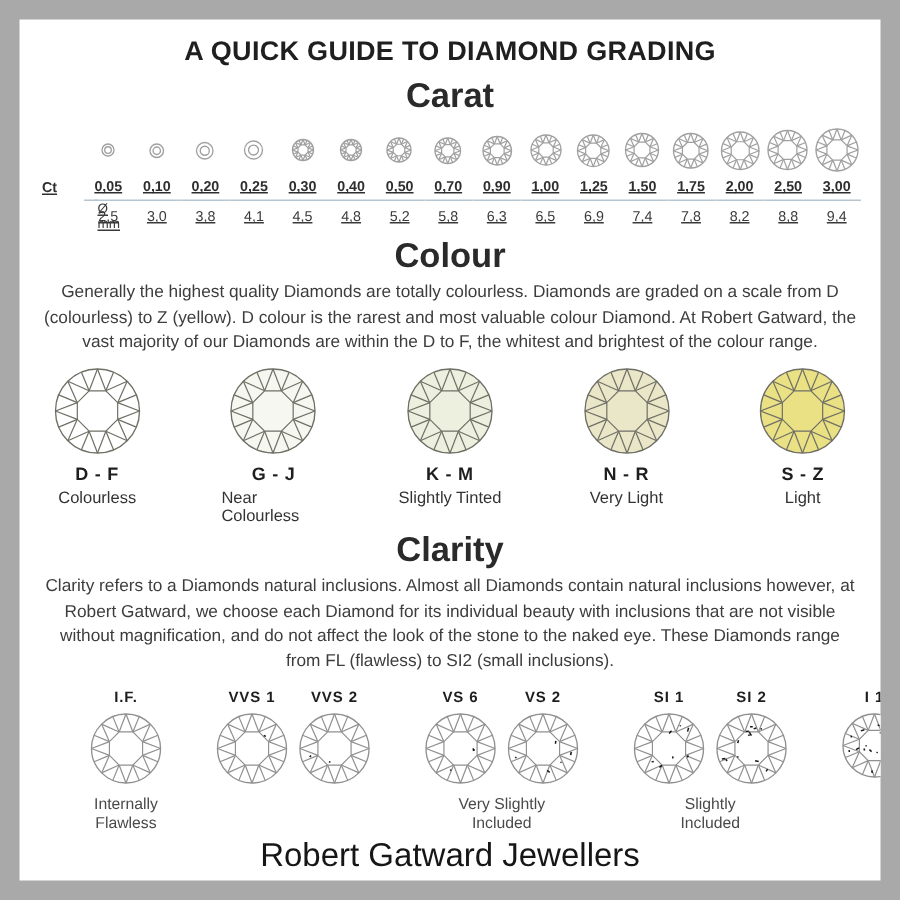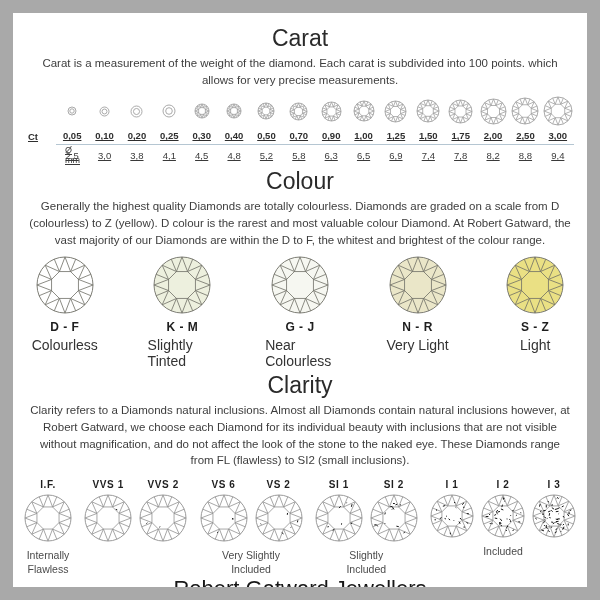--- a/index.html
+++ b/index.html
@@ -16,21 +16,21 @@
     box-sizing:border-box;
     padding:9px 14px 6px 14px;
     display:flex;flex-direction:column;align-items:center;
     overflow:hidden;
   }
   .title{
     font-size:18px;font-weight:bold;color:#1f1f1f;
     letter-spacing:.2px;text-align:center;margin:2px 0 2px 0;
   }
   .section-heading{
-    font-size:23px;font-weight:normal;color:#2a2a2a;
+    font-size:23px;font-weight:bold;color:#2a2a2a;
     text-align:center;margin:3px 0 2px 0;
   }
   .section-desc{
     font-size:11.5px;line-height:1.45;color:#3d3d3d;
     text-align:center;max-width:548px;margin:1px 0 2px 0;
   }
   
   .carat-grid{
     display:grid;
     grid-template-columns:30px repeat(16,1fr);
@@ -49,50 +49,50 @@
   
   .colour-row{
     display:flex;justify-content:space-between;
     width:540px;margin-top:6px;gap:48px;
   }
   .colour-col{
     display:flex;flex-direction:column;align-items:center;
     width:108px;
   }
   .colour-range{font-size:12px;font-weight:bold;color:#1e1e1e;margin-top:6px;letter-spacing:.5px;}
-  .colour-name{font-size:14px;color:#333333;margin-top:3px;}
+  .colour-name{font-size:11px;color:#333333;margin-top:3px;}
   
   .clarity-row{
     display:flex;justify-content:space-between;align-items:flex-start;
     width:552px;margin-top:8px;
   }
-  .cl-group{display:flex;flex-direction:column;align-items:center;}
+  .cl-group{display:flex;flex-direction:column;align-items:center;margin-left:36px;}
   .cl-stones{display:flex;gap:7px;}
   .cl-stone{display:flex;flex-direction:column;align-items:center;}
   .cl-grade{font-size:10px;font-weight:bold;color:#1e1e1e;letter-spacing:.6px;margin-bottom:4px;}
   .cl-caption{
     font-size:10.5px;color:#4a4a4a;text-align:center;
     line-height:1.3;margin-top:7px;white-space:pre-line;
   }
   
   .footer-brand{
     font-size:22px;color:#161616;text-align:center;
     margin-top:auto;margin-bottom:2px;font-weight:normal;
   }
   .dia{display:inline-flex;align-items:center;justify-content:center;}
   .dia svg{display:block;}
 </style>
 </head>
 <body>
 
 <div class="panel">
 
+  <div class="title">A QUICK GUIDE TO DIAMOND GRADING</div>
 
   <div class="section-heading">Carat</div>
-  <div class="section-desc">Carat is a measurement of the weight of the diamond. Each carat is subdivided into 100 points. which allows for very precise measurements.</div>
 
   <div class="carat-grid">
 
     <div class="cg-cell cg-dia"></div>
     <div class="cg-cell cg-dia">
         <span class="dia">
           <svg width="10" height="10" viewBox="0 0 10 10">
             <circle cx="5" cy="5" r="4" fill="#ffffff" stroke="#a0a0a0" stroke-width="0.9"></circle>
             <circle cx="5" cy="5" r="2.2" fill="none" stroke="#a0a0a0" stroke-width="0.9"></circle>
           </svg>
@@ -578,20 +578,54 @@
             <line x1="48.79898987322333" y1="9.201010126776666" x2="42.451685993364336" y2="23.428129224764298" stroke="#6f6f66" stroke-width="0.8"></line>
             <line x1="48.79898987322333" y1="9.201010126776666" x2="34.57187077523571" y2="15.548314006635668" stroke="#6f6f66" stroke-width="0.8"></line>
           </svg>
         </span>
       <span class="colour-range">D - F</span>
       <span class="colour-name">Colourless</span>
     </div>
     <div class="colour-col">
       <span class="dia">
           <svg width="58" height="58" viewBox="0 0 58 58">
+            <circle cx="29" cy="29" r="28" fill="#f6f7f1" stroke="#6f6f66" stroke-width="0.9"></circle>
+            <polygon points="42.451685993364336,34.57187077523571 34.57187077523571,42.451685993364336 23.428129224764294,42.451685993364336 15.548314006635666,34.57187077523571 15.548314006635662,23.4281292247643 23.428129224764298,15.548314006635664 34.57187077523571,15.548314006635668 42.451685993364336,23.428129224764298" fill="none" stroke="#6f6f66" stroke-width="0.8"></polygon>
+            <line x1="42.451685993364336" y1="34.57187077523571" x2="54.868626910316024" y2="39.715136106222516" stroke="#6f6f66" stroke-width="0.8"></line>
+            <line x1="57" y1="29" x2="42.451685993364336" y2="34.57187077523571" stroke="#6f6f66" stroke-width="0.8"></line>
+            <line x1="57" y1="29" x2="42.451685993364336" y2="23.428129224764298" stroke="#6f6f66" stroke-width="0.8"></line>
+            <line x1="34.57187077523571" y1="42.451685993364336" x2="39.715136106222516" y2="54.868626910316024" stroke="#6f6f66" stroke-width="0.8"></line>
+            <line x1="48.798989873223334" y1="48.79898987322333" x2="34.57187077523571" y2="42.451685993364336" stroke="#6f6f66" stroke-width="0.8"></line>
+            <line x1="48.798989873223334" y1="48.79898987322333" x2="42.451685993364336" y2="34.57187077523571" stroke="#6f6f66" stroke-width="0.8"></line>
+            <line x1="23.428129224764294" y1="42.451685993364336" x2="18.284863893777487" y2="54.868626910316024" stroke="#6f6f66" stroke-width="0.8"></line>
+            <line x1="29" y1="57" x2="23.428129224764294" y2="42.451685993364336" stroke="#6f6f66" stroke-width="0.8"></line>
+            <line x1="29" y1="57" x2="34.57187077523571" y2="42.451685993364336" stroke="#6f6f66" stroke-width="0.8"></line>
+            <line x1="15.548314006635666" y1="34.57187077523571" x2="3.131373089683972" y2="39.715136106222516" stroke="#6f6f66" stroke-width="0.8"></line>
+            <line x1="9.201010126776673" y1="48.798989873223334" x2="15.548314006635666" y2="34.57187077523571" stroke="#6f6f66" stroke-width="0.8"></line>
+            <line x1="9.201010126776673" y1="48.798989873223334" x2="23.428129224764294" y2="42.451685993364336" stroke="#6f6f66" stroke-width="0.8"></line>
+            <line x1="15.548314006635662" y1="23.4281292247643" x2="3.131373089683965" y2="18.2848638937775" stroke="#6f6f66" stroke-width="0.8"></line>
+            <line x1="1" y1="29.000000000000004" x2="15.548314006635662" y2="23.4281292247643" stroke="#6f6f66" stroke-width="0.8"></line>
+            <line x1="1" y1="29.000000000000004" x2="15.548314006635666" y2="34.57187077523571" stroke="#6f6f66" stroke-width="0.8"></line>
+            <line x1="23.428129224764298" y1="15.548314006635664" x2="18.284863893777494" y2="3.1313730896839687" stroke="#6f6f66" stroke-width="0.8"></line>
+            <line x1="9.201010126776666" y1="9.201010126776673" x2="23.428129224764298" y2="15.548314006635664" stroke="#6f6f66" stroke-width="0.8"></line>
+            <line x1="9.201010126776666" y1="9.201010126776673" x2="15.548314006635662" y2="23.4281292247643" stroke="#6f6f66" stroke-width="0.8"></line>
+            <line x1="34.57187077523571" y1="15.548314006635668" x2="39.715136106222516" y2="3.1313730896839758" stroke="#6f6f66" stroke-width="0.8"></line>
+            <line x1="28.999999999999996" y1="1" x2="34.57187077523571" y2="15.548314006635668" stroke="#6f6f66" stroke-width="0.8"></line>
+            <line x1="28.999999999999996" y1="1" x2="23.428129224764298" y2="15.548314006635664" stroke="#6f6f66" stroke-width="0.8"></line>
+            <line x1="42.451685993364336" y1="23.428129224764298" x2="54.86862691031603" y2="18.28486389377749" stroke="#6f6f66" stroke-width="0.8"></line>
+            <line x1="48.79898987322333" y1="9.201010126776666" x2="42.451685993364336" y2="23.428129224764298" stroke="#6f6f66" stroke-width="0.8"></line>
+            <line x1="48.79898987322333" y1="9.201010126776666" x2="34.57187077523571" y2="15.548314006635668" stroke="#6f6f66" stroke-width="0.8"></line>
+          </svg>
+        </span>
+      <span class="colour-range">G - J</span>
+      <span class="colour-name">Near Colourless</span>
+    </div>
+    <div class="colour-col">
+      <span class="dia">
+          <svg width="58" height="58" viewBox="0 0 58 58">
             <circle cx="29" cy="29" r="28" fill="#edf0de" stroke="#6f6f66" stroke-width="0.9"></circle>
             <polygon points="42.451685993364336,34.57187077523571 34.57187077523571,42.451685993364336 23.428129224764294,42.451685993364336 15.548314006635666,34.57187077523571 15.548314006635662,23.4281292247643 23.428129224764298,15.548314006635664 34.57187077523571,15.548314006635668 42.451685993364336,23.428129224764298" fill="none" stroke="#6f6f66" stroke-width="0.8"></polygon>
             <line x1="42.451685993364336" y1="34.57187077523571" x2="54.868626910316024" y2="39.715136106222516" stroke="#6f6f66" stroke-width="0.8"></line>
             <line x1="57" y1="29" x2="42.451685993364336" y2="34.57187077523571" stroke="#6f6f66" stroke-width="0.8"></line>
             <line x1="57" y1="29" x2="42.451685993364336" y2="23.428129224764298" stroke="#6f6f66" stroke-width="0.8"></line>
             <line x1="34.57187077523571" y1="42.451685993364336" x2="39.715136106222516" y2="54.868626910316024" stroke="#6f6f66" stroke-width="0.8"></line>
             <line x1="48.798989873223334" y1="48.79898987322333" x2="34.57187077523571" y2="42.451685993364336" stroke="#6f6f66" stroke-width="0.8"></line>
             <line x1="48.798989873223334" y1="48.79898987322333" x2="42.451685993364336" y2="34.57187077523571" stroke="#6f6f66" stroke-width="0.8"></line>
             <line x1="23.428129224764294" y1="42.451685993364336" x2="18.284863893777487" y2="54.868626910316024" stroke="#6f6f66" stroke-width="0.8"></line>
             <line x1="29" y1="57" x2="23.428129224764294" y2="42.451685993364336" stroke="#6f6f66" stroke-width="0.8"></line>
@@ -608,54 +642,20 @@
             <line x1="34.57187077523571" y1="15.548314006635668" x2="39.715136106222516" y2="3.1313730896839758" stroke="#6f6f66" stroke-width="0.8"></line>
             <line x1="28.999999999999996" y1="1" x2="34.57187077523571" y2="15.548314006635668" stroke="#6f6f66" stroke-width="0.8"></line>
             <line x1="28.999999999999996" y1="1" x2="23.428129224764298" y2="15.548314006635664" stroke="#6f6f66" stroke-width="0.8"></line>
             <line x1="42.451685993364336" y1="23.428129224764298" x2="54.86862691031603" y2="18.28486389377749" stroke="#6f6f66" stroke-width="0.8"></line>
             <line x1="48.79898987322333" y1="9.201010126776666" x2="42.451685993364336" y2="23.428129224764298" stroke="#6f6f66" stroke-width="0.8"></line>
             <line x1="48.79898987322333" y1="9.201010126776666" x2="34.57187077523571" y2="15.548314006635668" stroke="#6f6f66" stroke-width="0.8"></line>
           </svg>
         </span>
       <span class="colour-range">K - M</span>
       <span class="colour-name">Slightly Tinted</span>
-    </div>
-    <div class="colour-col">
-      <span class="dia">
-          <svg width="58" height="58" viewBox="0 0 58 58">
-            <circle cx="29" cy="29" r="28" fill="#f6f7f1" stroke="#6f6f66" stroke-width="0.9"></circle>
-            <polygon points="42.451685993364336,34.57187077523571 34.57187077523571,42.451685993364336 23.428129224764294,42.451685993364336 15.548314006635666,34.57187077523571 15.548314006635662,23.4281292247643 23.428129224764298,15.548314006635664 34.57187077523571,15.548314006635668 42.451685993364336,23.428129224764298" fill="none" stroke="#6f6f66" stroke-width="0.8"></polygon>
-            <line x1="42.451685993364336" y1="34.57187077523571" x2="54.868626910316024" y2="39.715136106222516" stroke="#6f6f66" stroke-width="0.8"></line>
-            <line x1="57" y1="29" x2="42.451685993364336" y2="34.57187077523571" stroke="#6f6f66" stroke-width="0.8"></line>
-            <line x1="57" y1="29" x2="42.451685993364336" y2="23.428129224764298" stroke="#6f6f66" stroke-width="0.8"></line>
-            <line x1="34.57187077523571" y1="42.451685993364336" x2="39.715136106222516" y2="54.868626910316024" stroke="#6f6f66" stroke-width="0.8"></line>
-            <line x1="48.798989873223334" y1="48.79898987322333" x2="34.57187077523571" y2="42.451685993364336" stroke="#6f6f66" stroke-width="0.8"></line>
-            <line x1="48.798989873223334" y1="48.79898987322333" x2="42.451685993364336" y2="34.57187077523571" stroke="#6f6f66" stroke-width="0.8"></line>
-            <line x1="23.428129224764294" y1="42.451685993364336" x2="18.284863893777487" y2="54.868626910316024" stroke="#6f6f66" stroke-width="0.8"></line>
-            <line x1="29" y1="57" x2="23.428129224764294" y2="42.451685993364336" stroke="#6f6f66" stroke-width="0.8"></line>
-            <line x1="29" y1="57" x2="34.57187077523571" y2="42.451685993364336" stroke="#6f6f66" stroke-width="0.8"></line>
-            <line x1="15.548314006635666" y1="34.57187077523571" x2="3.131373089683972" y2="39.715136106222516" stroke="#6f6f66" stroke-width="0.8"></line>
-            <line x1="9.201010126776673" y1="48.798989873223334" x2="15.548314006635666" y2="34.57187077523571" stroke="#6f6f66" stroke-width="0.8"></line>
-            <line x1="9.201010126776673" y1="48.798989873223334" x2="23.428129224764294" y2="42.451685993364336" stroke="#6f6f66" stroke-width="0.8"></line>
-            <line x1="15.548314006635662" y1="23.4281292247643" x2="3.131373089683965" y2="18.2848638937775" stroke="#6f6f66" stroke-width="0.8"></line>
-            <line x1="1" y1="29.000000000000004" x2="15.548314006635662" y2="23.4281292247643" stroke="#6f6f66" stroke-width="0.8"></line>
-            <line x1="1" y1="29.000000000000004" x2="15.548314006635666" y2="34.57187077523571" stroke="#6f6f66" stroke-width="0.8"></line>
-            <line x1="23.428129224764298" y1="15.548314006635664" x2="18.284863893777494" y2="3.1313730896839687" stroke="#6f6f66" stroke-width="0.8"></line>
-            <line x1="9.201010126776666" y1="9.201010126776673" x2="23.428129224764298" y2="15.548314006635664" stroke="#6f6f66" stroke-width="0.8"></line>
-            <line x1="9.201010126776666" y1="9.201010126776673" x2="15.548314006635662" y2="23.4281292247643" stroke="#6f6f66" stroke-width="0.8"></line>
-            <line x1="34.57187077523571" y1="15.548314006635668" x2="39.715136106222516" y2="3.1313730896839758" stroke="#6f6f66" stroke-width="0.8"></line>
-            <line x1="28.999999999999996" y1="1" x2="34.57187077523571" y2="15.548314006635668" stroke="#6f6f66" stroke-width="0.8"></line>
-            <line x1="28.999999999999996" y1="1" x2="23.428129224764298" y2="15.548314006635664" stroke="#6f6f66" stroke-width="0.8"></line>
-            <line x1="42.451685993364336" y1="23.428129224764298" x2="54.86862691031603" y2="18.28486389377749" stroke="#6f6f66" stroke-width="0.8"></line>
-            <line x1="48.79898987322333" y1="9.201010126776666" x2="42.451685993364336" y2="23.428129224764298" stroke="#6f6f66" stroke-width="0.8"></line>
-            <line x1="48.79898987322333" y1="9.201010126776666" x2="34.57187077523571" y2="15.548314006635668" stroke="#6f6f66" stroke-width="0.8"></line>
-          </svg>
-        </span>
-      <span class="colour-range">G - J</span>
-      <span class="colour-name">Near Colourless</span>
     </div>
     <div class="colour-col">
       <span class="dia">
           <svg width="58" height="58" viewBox="0 0 58 58">
             <circle cx="29" cy="29" r="28" fill="#eae6c8" stroke="#6f6f66" stroke-width="0.9"></circle>
             <polygon points="42.451685993364336,34.57187077523571 34.57187077523571,42.451685993364336 23.428129224764294,42.451685993364336 15.548314006635666,34.57187077523571 15.548314006635662,23.4281292247643 23.428129224764298,15.548314006635664 34.57187077523571,15.548314006635668 42.451685993364336,23.428129224764298" fill="none" stroke="#6f6f66" stroke-width="0.8"></polygon>
             <line x1="42.451685993364336" y1="34.57187077523571" x2="54.868626910316024" y2="39.715136106222516" stroke="#6f6f66" stroke-width="0.8"></line>
             <line x1="57" y1="29" x2="42.451685993364336" y2="34.57187077523571" stroke="#6f6f66" stroke-width="0.8"></line>
             <line x1="57" y1="29" x2="42.451685993364336" y2="23.428129224764298" stroke="#6f6f66" stroke-width="0.8"></line>
             <line x1="34.57187077523571" y1="42.451685993364336" x2="39.715136106222516" y2="54.868626910316024" stroke="#6f6f66" stroke-width="0.8"></line>

